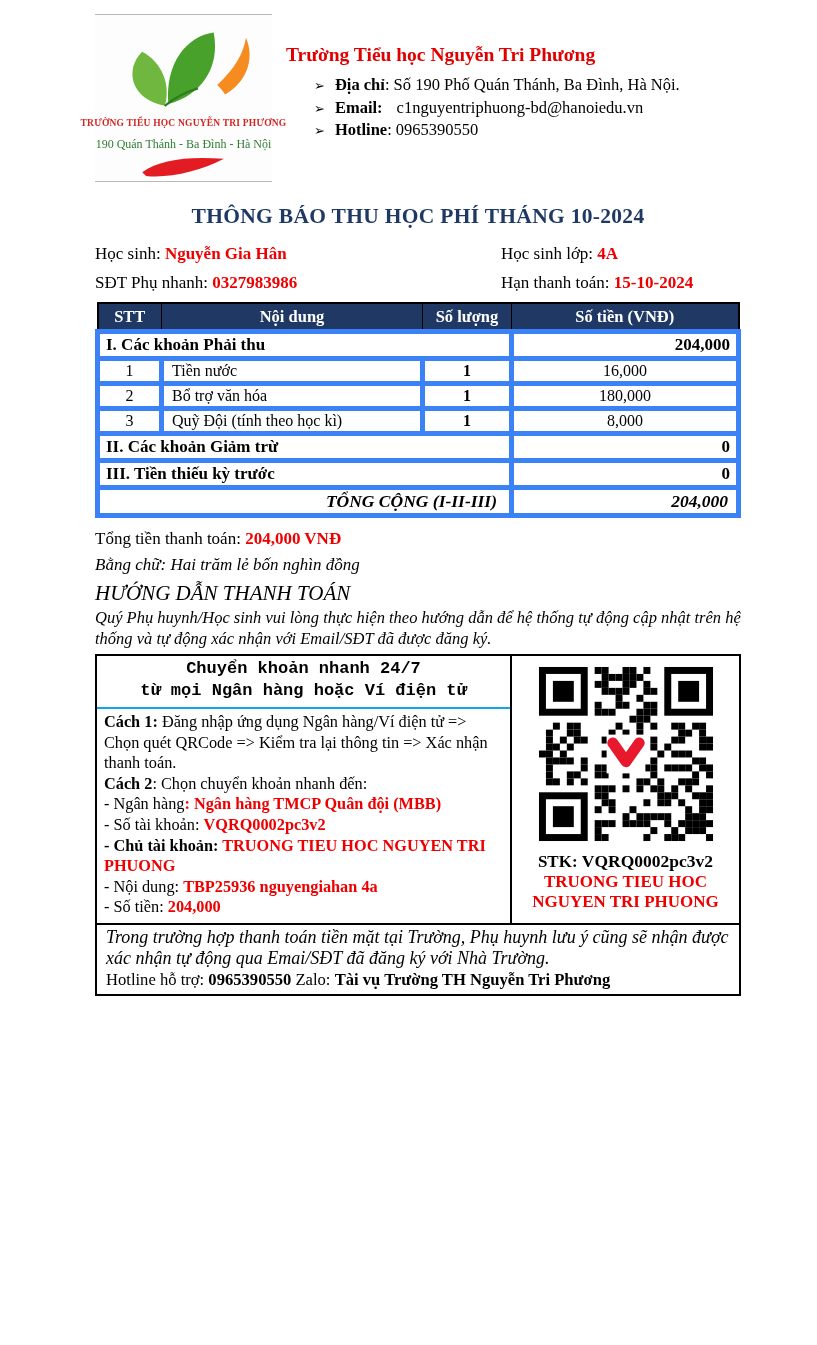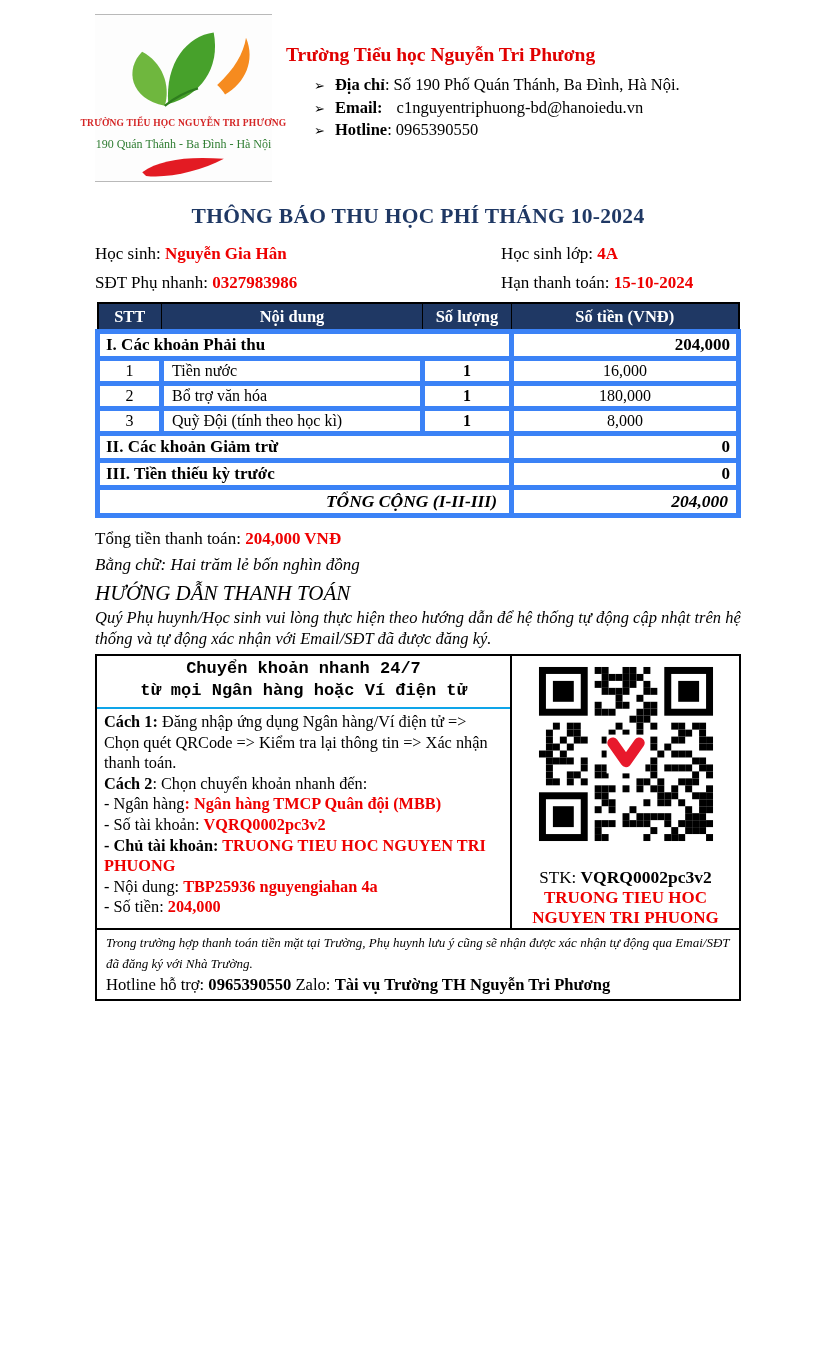--- a/index.html
+++ b/index.html
@@ -67,27 +67,27 @@
   
   .paybox { margin-top:5px; border:2.5px solid #000; display:flex; }
   .pay-left { width:415px; flex:0 0 415px; border-right:2.5px solid #000; }
   .pay-title {
     text-align:center; font-weight:bold; font-size:17px; line-height:21.5px;
     padding:2px 0 6px; border-bottom:2px solid #0ea5e9;font-family:Liberation Mono, monospace;
   }
   .pay-body { padding:3px 7px 5px; font-size:16.3px; line-height:20.6px; }
   .pay-right { flex:1; text-align:center; padding-top:5px; }
   .qr-wrap { display:inline-block; margin-top:2px; }
-  .stk-line { font-size:17px; margin-top:18px; }
+  .stk-line { font-size:17px; margin-top:2px;font-weight:bold; }
   .stk-line b { font-size:17.5px; }
   .qr-holder { color:#ee0000; font-weight:bold; font-size:17px; line-height:20px; }
 
   
   .footbox { border:2.5px solid #000; border-top:none; padding:2px 9px 4px; }
-  .foot-note { font-style:italic; font-size:13px; line-height:21px; }
+  .foot-note { font-style:italic; font-size:18px; line-height:21px; }
   .foot-hotline { font-size:16.6px; line-height:21px; }
 </style>
 </head>
 <body>
 
 <div class="content">
 
   <div class="hdr">
     <div class="logo-box">
       <svg width="150" height="92" viewBox="0 0 160 100">

